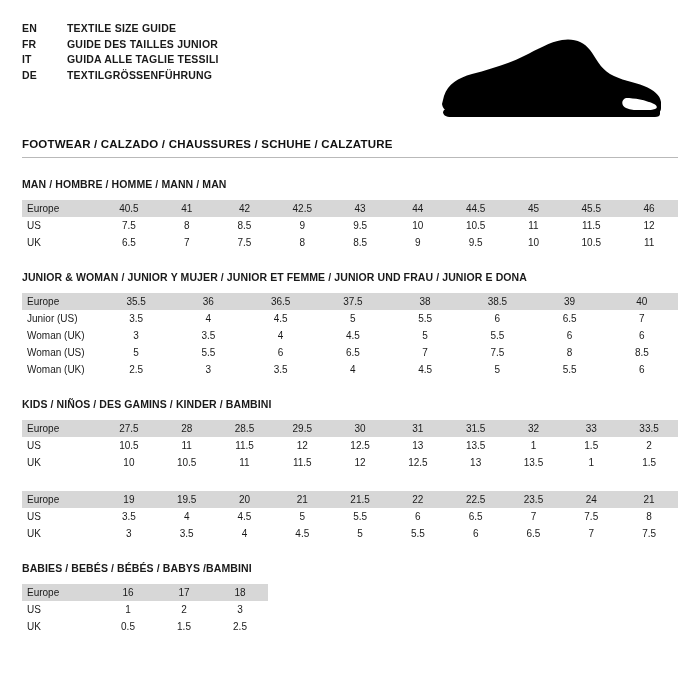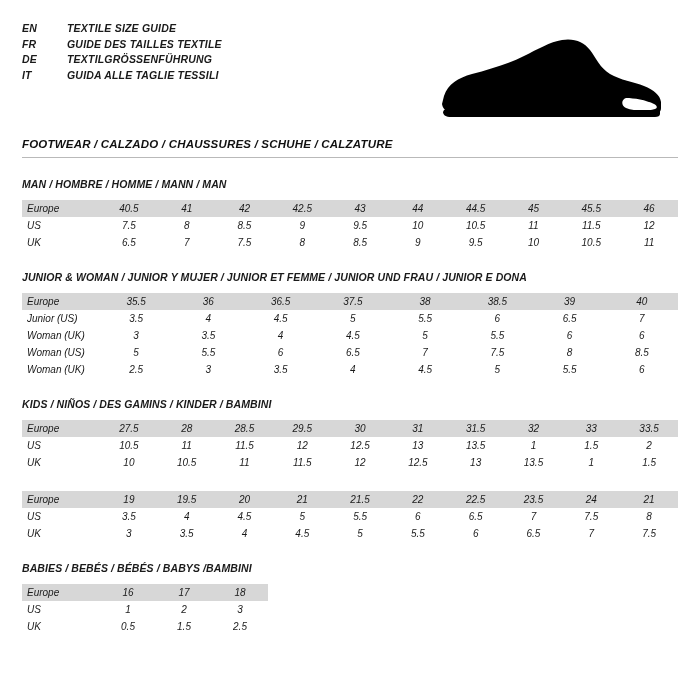--- a/index.html
+++ b/index.html
@@ -13,21 +13,20 @@
     font-family: "Liberation Sans", sans-serif;
     color: #1a1a1a;
     overflow: hidden;
   }
   .page {
     position: relative;
     width: 700px;
     height: 700px;
     box-sizing: border-box;
     padding: 22px 22px 0 22px;
-    font-style: italic;
   }
 
   
   .header {
     position: relative;
     height: 100px;
   }
   .lang-table {
     border-collapse: collapse;
     font-size: 10.5px;
@@ -121,29 +120,29 @@
 
   <div class="header">
     <table class="lang-table">
       <tbody>
         <tr>
           <td class="lang-code">EN</td>
           <td class="lang-title">TEXTILE SIZE GUIDE</td>
         </tr>
         <tr>
           <td class="lang-code">FR</td>
-          <td class="lang-title">GUIDE DES TAILLES TEXTILE</td>
+          <td class="lang-title">GUIDE DES TAILLES JUNIOR</td>
+        </tr>
+        <tr>
+          <td class="lang-code">IT</td>
+          <td class="lang-title">GUIDA ALLE TAGLIE TESSILI</td>
         </tr>
         <tr>
           <td class="lang-code">DE</td>
           <td class="lang-title">TEXTILGRÖSSENFÜHRUNG</td>
-        </tr>
-        <tr>
-          <td class="lang-code">IT</td>
-          <td class="lang-title">GUIDA ALLE TAGLIE TESSILI</td>
         </tr>
       </tbody>
     </table>
 
     <div class="shoe-wrap">
       <svg viewBox="0 0 230 84" width="230" height="84" aria-hidden="true">
         <path fill="#000000" d="M6 60 C10 48 20 42 34 38 C52 33 70 28 86 20 C100 13 112 6 124 4
           C136 2 146 6 152 14 C158 22 162 32 172 38 C182 44 196 46 206 50
           C216 54 222 59 223 66 L223 72 C223 76 220 78 215 78 L18 78
           C10 78 5 74 4 68 Z"></path>

